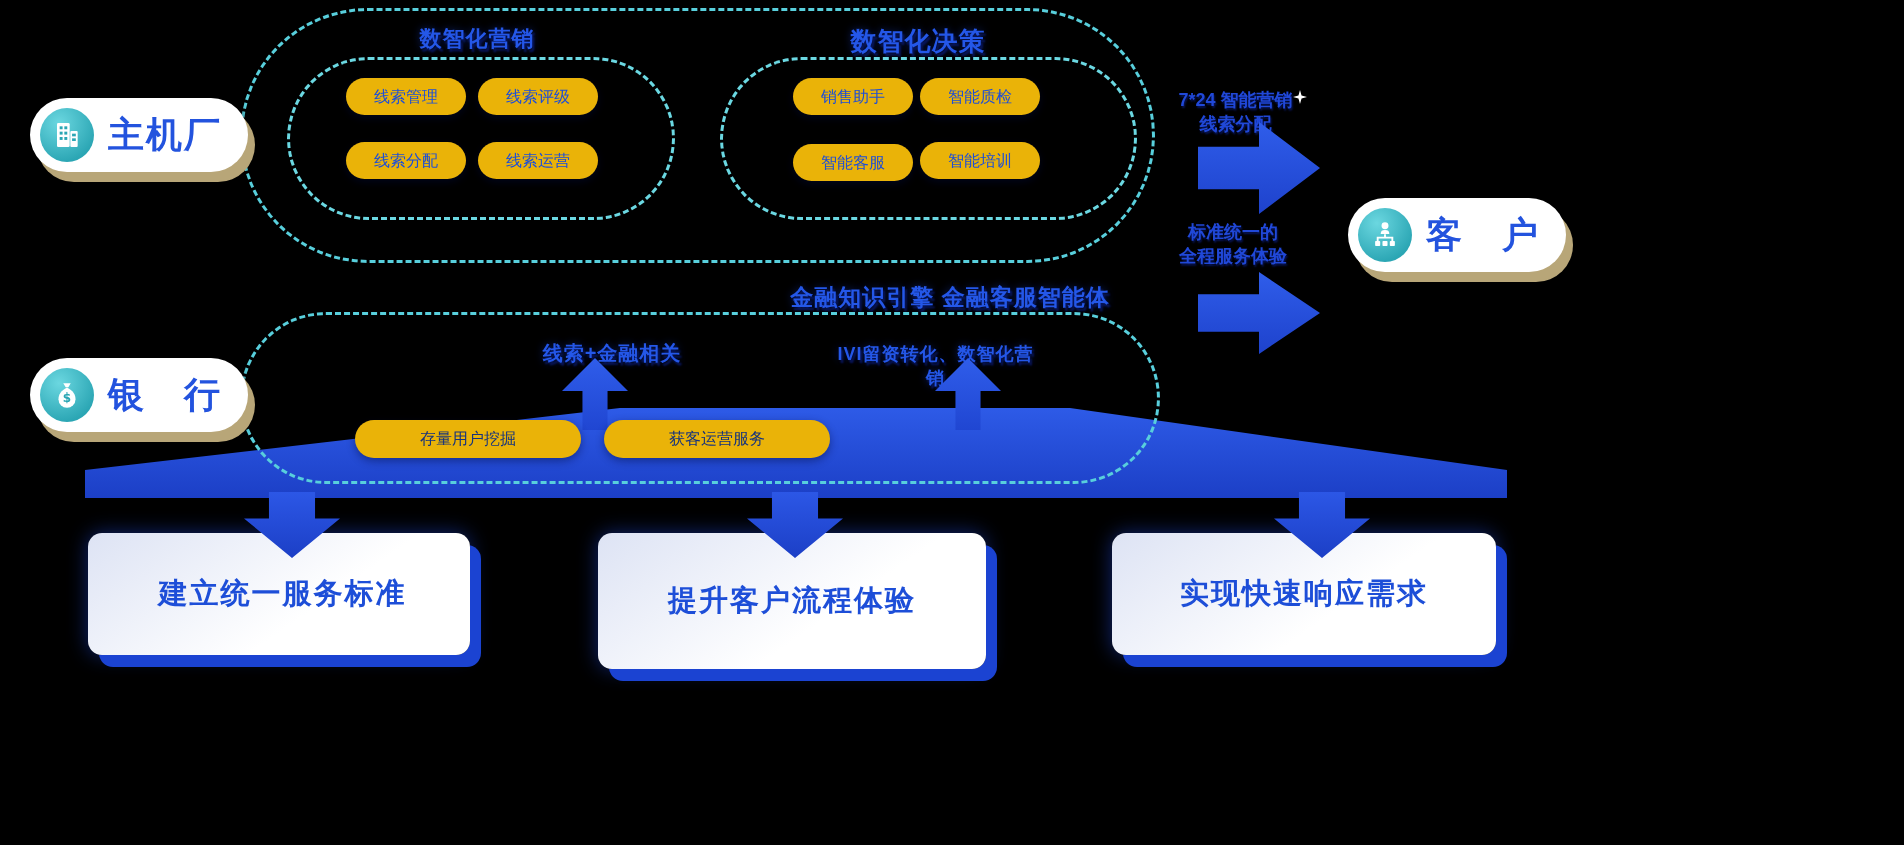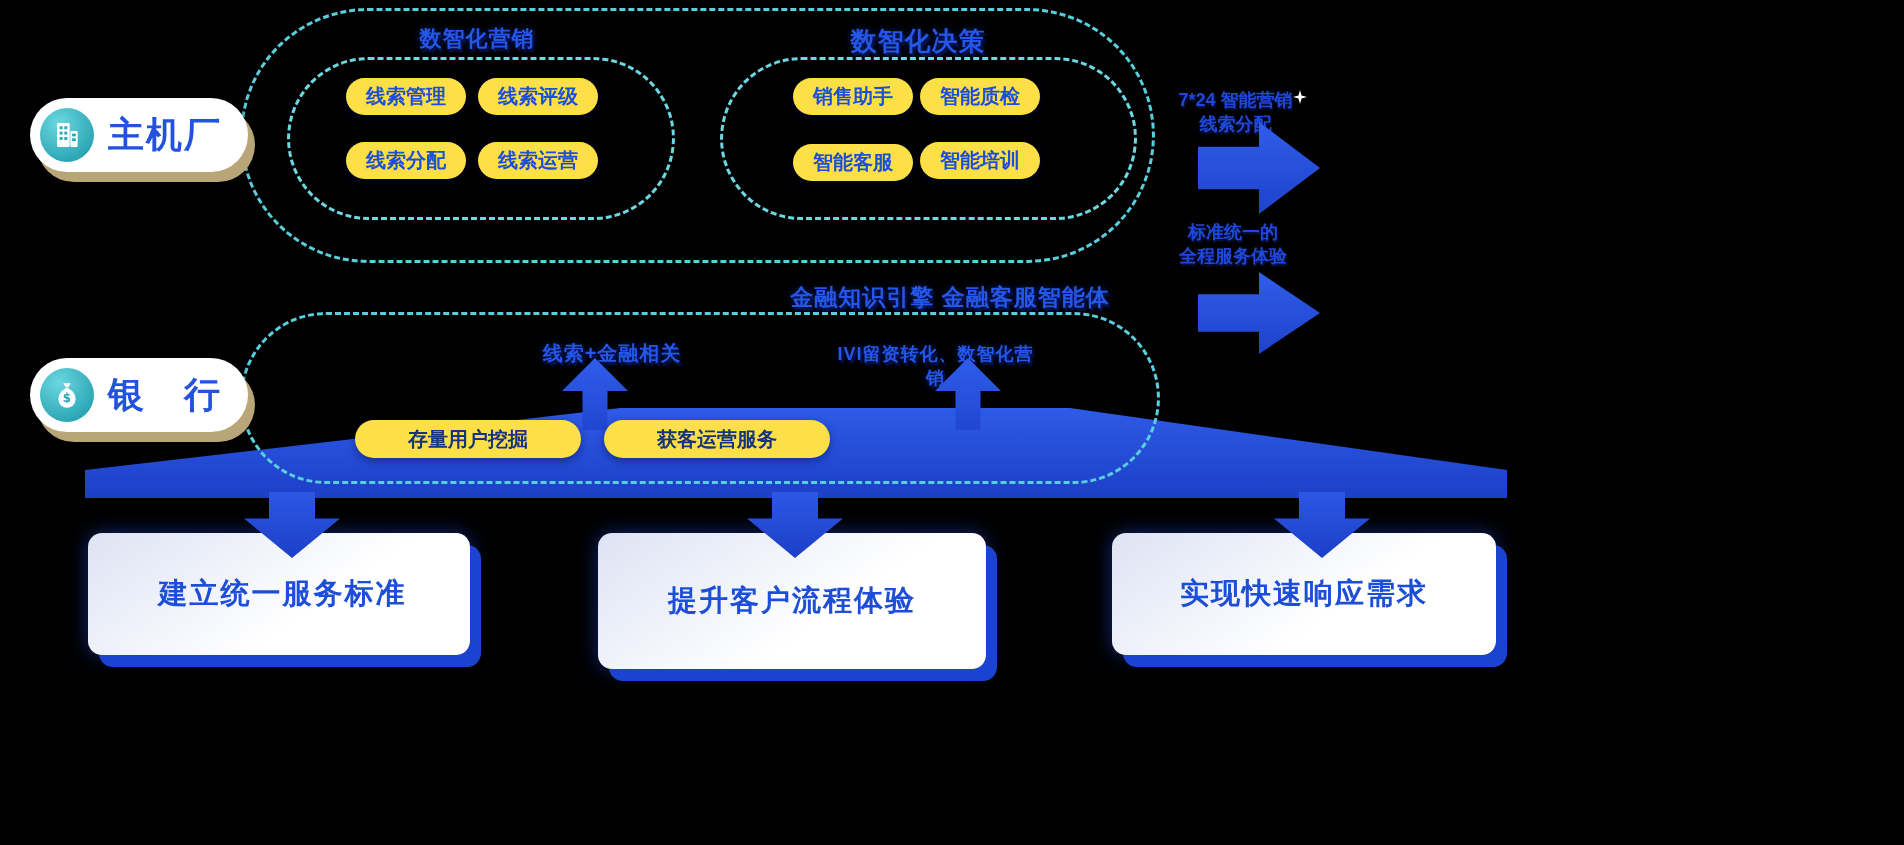--- a/index.html
+++ b/index.html
@@ -27,24 +27,24 @@
     font-weight: bold;
     text-align: center;
     text-shadow: 2px 3px 2px rgba(8, 22, 96, 0.95), 0 0 8px rgba(20,50,160,.6);
     letter-spacing: 1px;
   }
 
   
   .pill {
     position: absolute;
     height: 37px; line-height: 37px;
-    background: #fde047;
+    background: #eab308;
     border-radius: 19px;
     text-align: center;
-    font-size: 20px; font-weight: bold;
+    font-size: 16px; font-weight: normal;
     color: #1D4ED8;
     box-shadow: 0 3px 8px rgba(0, 10, 60, 0.45);
     z-index: 3;
   }
   .pill.dark-text { color: #16337E; }
 
   
   .badge {
     position: absolute;
     height: 74px;
@@ -201,18 +201,31 @@
     <span class="badge-icon">
       <svg viewBox="0 0 24 24" width="32" height="32" aria-hidden="true">
         <path d="M9.2 3.2 h5.6 l-1.8 3 h-2 z" fill="#fff"></path>
         <path d="M12 6.4 C7.6 8.6 5.6 11.6 5.6 15.2 a6.4 6.4 0 0 0 12.8 0 C18.4 11.6 16.4 8.6 12 6.4 Z" fill="#fff"></path>
         <text x="12" y="17.6" text-anchor="middle" font-size="9" font-weight="bold" fill="#2BA6B4" font-family="DejaVu Sans, sans-serif">$</text>
       </svg>
     </span>
     <span class="badge-label">银　行</span>
   </div>
 
+  <div class="badge" style="left:1348px;top:198px;">
+    <span class="badge-icon">
+      <svg viewBox="0 0 24 24" width="32" height="32" aria-hidden="true">
+        <circle cx="12" cy="5" r="2.6" fill="#fff"></circle>
+        <path d="M8.8 10.8 a3.2 2.6 0 0 1 6.4 0 v0.4 h-6.4 z" fill="#fff"></path>
+        <path d="M12 11.5 v2.5 M6.5 16.5 v-2.5 h11 v2.5" stroke="#fff" stroke-width="1.4" fill="none"></path>
+        <rect x="4.6" y="16.5" width="3.8" height="3.8" rx="0.6" fill="#fff"></rect>
+        <rect x="10.1" y="16.5" width="3.8" height="3.8" rx="0.6" fill="#fff"></rect>
+        <rect x="15.6" y="16.5" width="3.8" height="3.8" rx="0.6" fill="#fff"></rect>
+      </svg>
+    </span>
+    <span class="badge-label">客　户</span>
+  </div>
 
   <div class="card" style="left:88px;top:533px;width:382px;height:122px;padding-left:7px;">建立统一服务标准</div>
   <div class="card" style="left:598px;top:533px;width:388px;height:136px;">提升客户流程体验</div>
   <div class="card" style="left:1112px;top:533px;width:384px;height:122px;">实现快速响应需求</div>
 
 </div>
 
 </body></html>

